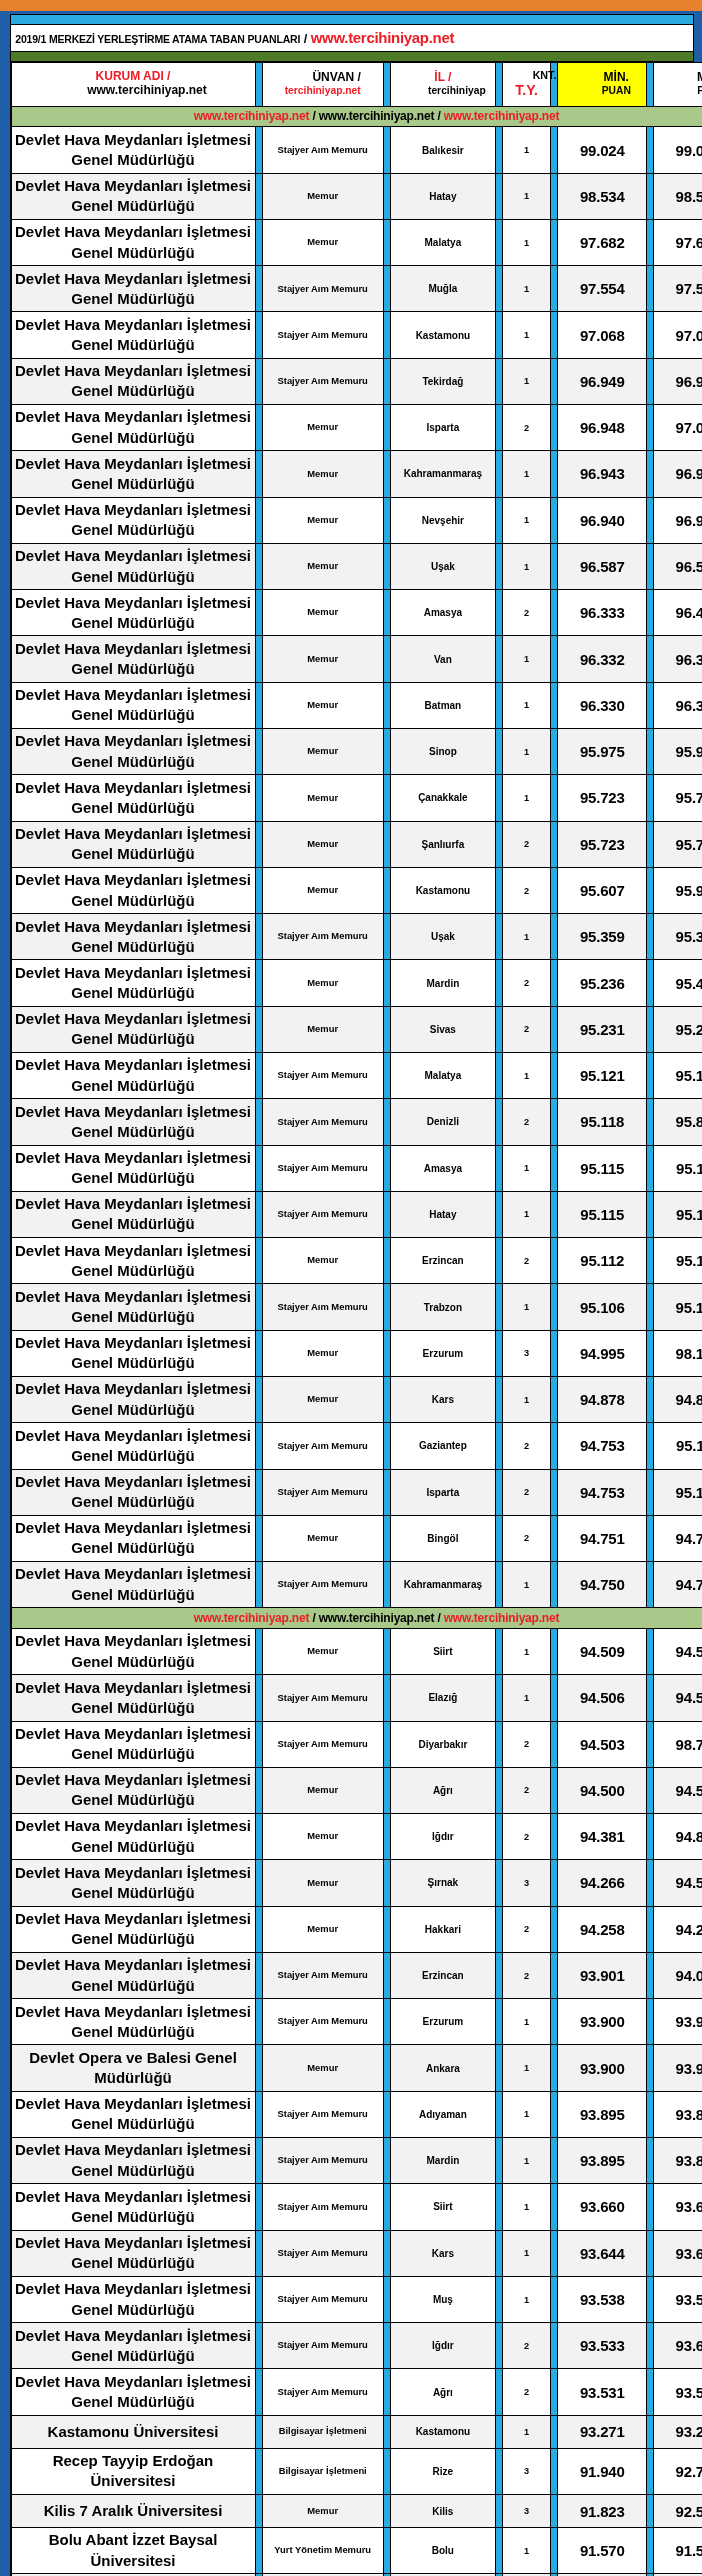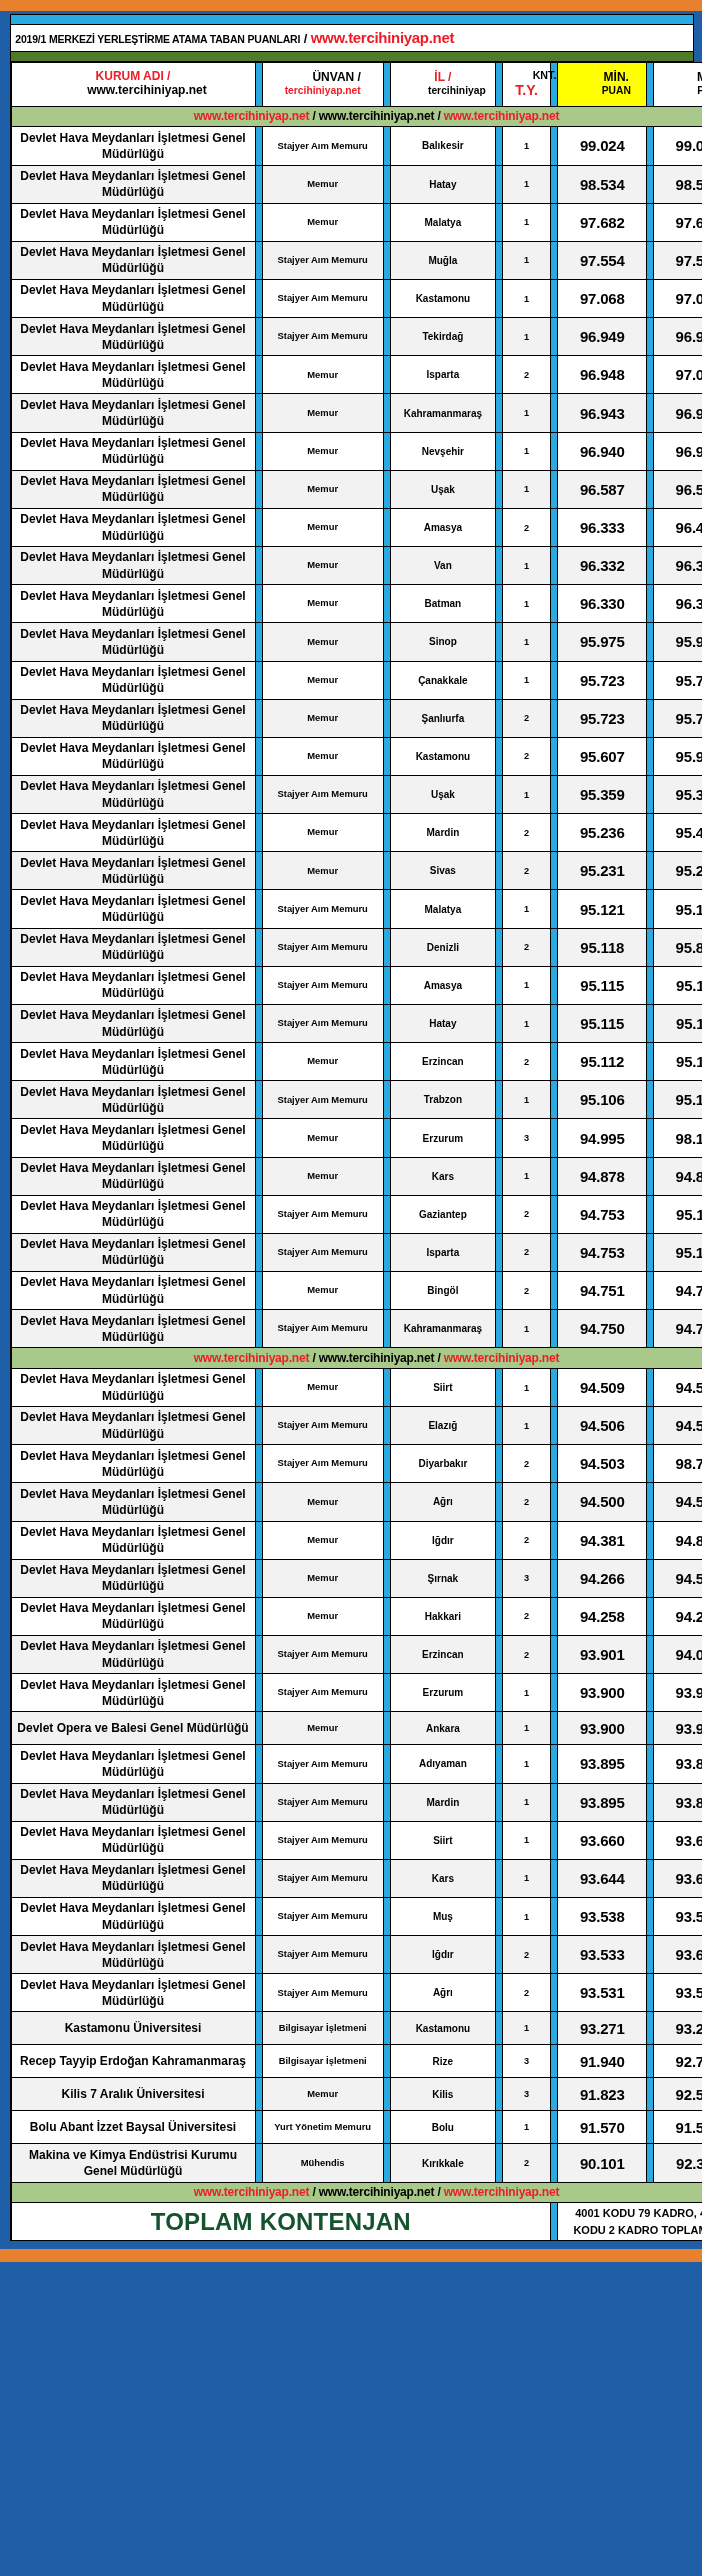--- a/index.html
+++ b/index.html
@@ -117,21 +117,21 @@
 
   tbody td.cell {
     text-align: center;
     padding: 2.4px 1.6px;
     height: 33px;
     color: #000;
   }
   tr.alt td.cell { background: #f2f2f2; }
   tr.norm td.cell { background: #ffffff; }
 
-  td.kurum  { font-size: 12px; font-weight: bold; line-height: 1.35; }
+  td.kurum  { font-size: 15px; font-weight: bold; line-height: 1.35; }
   td.unvan  { font-size: 9.4px; font-weight: bold; line-height: 1.35; }
   td.il     { font-size: 10px; font-weight: bold; }
   td.knt    { font-size: 9.2px; font-weight: bold; }
   td.puan   { font-size: 15px; font-weight: bold; letter-spacing: -0.2px; }
 
   
   tr.seprow td {
     background: #a9c98a;
     text-align: center;
     padding: 2.4px 0 3.2px 0;
@@ -883,21 +883,21 @@
               <td class="spacer"></td>
               <td class="cell il">Kastamonu</td>
               <td class="spacer"></td>
               <td class="cell knt">1</td>
               <td class="spacer"></td>
               <td class="cell puan">93.271</td>
               <td class="spacer"></td>
               <td class="cell puan">93.271</td>
             </tr>
             <tr class="norm">
-              <td class="cell kurum">Recep Tayyip Erdoğan Kahramanmaraş</td>
+              <td class="cell kurum">Recep Tayyip Erdoğan Üniversitesi</td>
               <td class="spacer"></td>
               <td class="cell unvan">Bilgisayar İşletmeni</td>
               <td class="spacer"></td>
               <td class="cell il">Rize</td>
               <td class="spacer"></td>
               <td class="cell knt">3</td>
               <td class="spacer"></td>
               <td class="cell puan">91.940</td>
               <td class="spacer"></td>
               <td class="cell puan">92.793</td>

